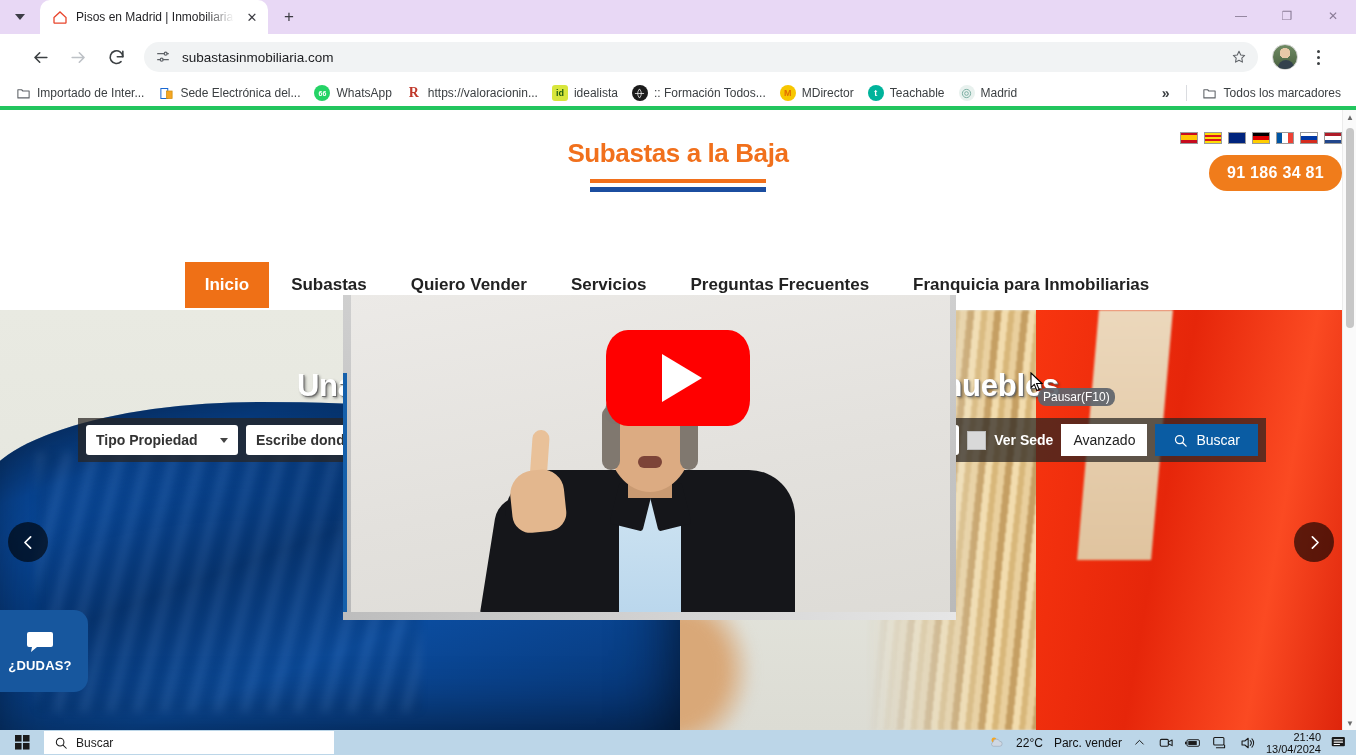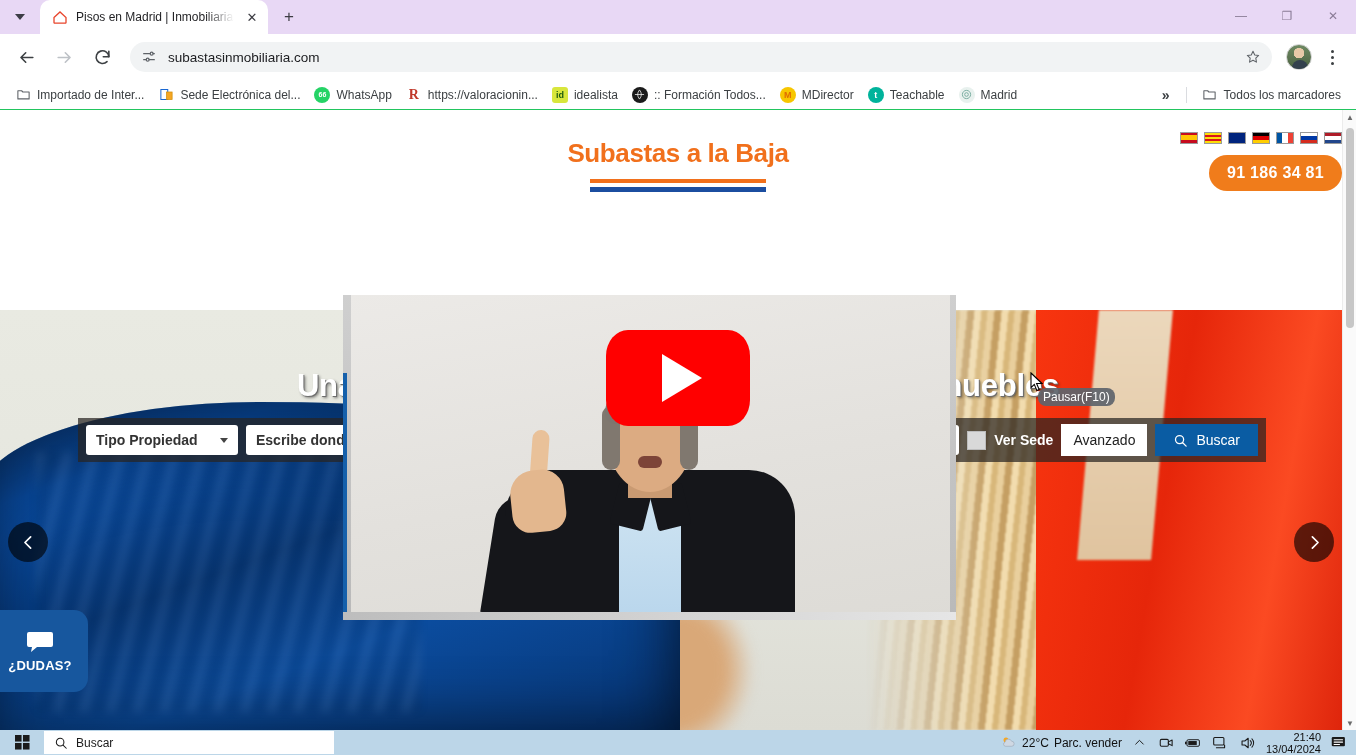--- a/index.html
+++ b/index.html
@@ -55,21 +55,21 @@
     position: absolute; right: 0; top: 0; height: 34px;
     display: flex;
   }
   .wc { width: 46px; height: 32px; display: flex; align-items: center;
     justify-content: center; color: #8a7c96; font-size: 12px; }
 
   
   .toolbar {
     position: absolute; top: 34px; left: 0; width: 1356px; height: 46px;
     background: #ffffff; display: flex; align-items: center;
-    padding: 0 10px;
+    padding: 0 24px;
   }
   .navbtn { width: 32px; height: 32px; margin-right: 6px;
     display: flex; align-items: center; justify-content: center; }
   .navbtn svg { display: block; }
   .omnibox {
     flex: 1 1 auto; height: 30px; background: #f1f3f4;
     border-radius: 15px; display: flex; align-items: center;
     padding: 0 8px 0 6px; margin-left: 6px; position: relative;
   }
   .omni-icon { width: 26px; height: 26px; border-radius: 13px;
@@ -87,21 +87,21 @@
     border-radius:8px 8px 0 0;background:#34414d;}
   .kebab { width: 28px; height: 28px; margin-left: 6px;
     display: flex; flex-direction: column; align-items: center;
     justify-content: center; gap: 3px; flex: 0 0 28px; }
   .kebab i { width: 3px; height: 3px; border-radius: 50%; background: #3c4043; display:block;}
 
   
   .bookmarks {
     position: absolute; top: 80px; left: 0; width: 1356px; height: 30px;
     background: #fff; display: flex; align-items: center; padding: 0 8px;
-    border-bottom: 1px solid #22c55e;
+    border-bottom: 4px solid #22c55e;
   }
   .bm { display: flex; align-items: center; gap: 6px; padding: 3px 7px;
     border-radius: 4px; white-space: nowrap; }
   .bm-label { font-size: 12px; color: #3c4043; }
   .bm-ico { width: 16px; height: 16px; flex: 0 0 16px; display: flex;
     align-items: center; justify-content: center; border-radius: 3px;
     font-size: 9px; font-weight: bold; color: #fff; }
   .bm-sep { width: 1px; height: 16px; background: #dadce0; margin: 0 8px; }
   .bm-overflow { padding: 2px 8px; font-size: 14px; color: #3c4043; font-weight: bold;
      margin-left: auto; }
@@ -303,21 +303,21 @@
   }
   .tb-start { width: 44px; height: 25px; display: flex; align-items: center;
      justify-content: center; }
   .tb-search {
     width: 290px; height: 23px; background: #fff; display: flex; align-items: center;
     gap: 8px; padding: 0 10px; margin-left: 0px;
   }
   .tb-search span { font-size: 12px; color: #1b1b1b; }
   .tb-right { margin-left: auto; display: flex; align-items: center; gap: 9px;
      padding-right: 8px; }
-  .tb-weather { display: flex; align-items: center; gap: 5px; font-size: 12px; color: #101010; }
+  .tb-weather { display: flex; align-items: center; gap: 11px; font-size: 12px; color: #101010; }
   .tb-clock { text-align: right; font-size: 11px; line-height: 12px; color: #101010; }
   .tb-ico { display: flex; align-items: center; justify-content: center; width: 18px; height: 18px; }
 </style>
 </head>
 <body>
 
 <div id="browser">
 
   <div class="titlebar">
     <div class="tabstrip-left">
@@ -473,20 +473,28 @@
       </div>
 
       <div class="phone-btn">91 186 34 81</div>
 
       <div class="logo">
         <div class="logo-l1">Subastas a la Baja</div>
         <div class="logo-bar1"></div>
         <div class="logo-bar2"></div>
       </div>
 
+      <div class="mainnav">
+        <div class="navitem active">Inicio</div>
+        <div class="navitem">Subastas</div>
+        <div class="navitem">Quiero Vender</div>
+        <div class="navitem">Servicios</div>
+        <div class="navitem">Preguntas Frecuentes</div>
+        <div class="navitem">Franquicia para Inmobiliarias</div>
+      </div>
     </div>
 
     <div class="hero">
       <div class="hero-bg">
         <div class="wall"></div>
         <div class="hair"></div>
         <div class="redshirt"></div>
         <div class="headblur"></div>
         <div class="bluecloth"></div>
       </div>

